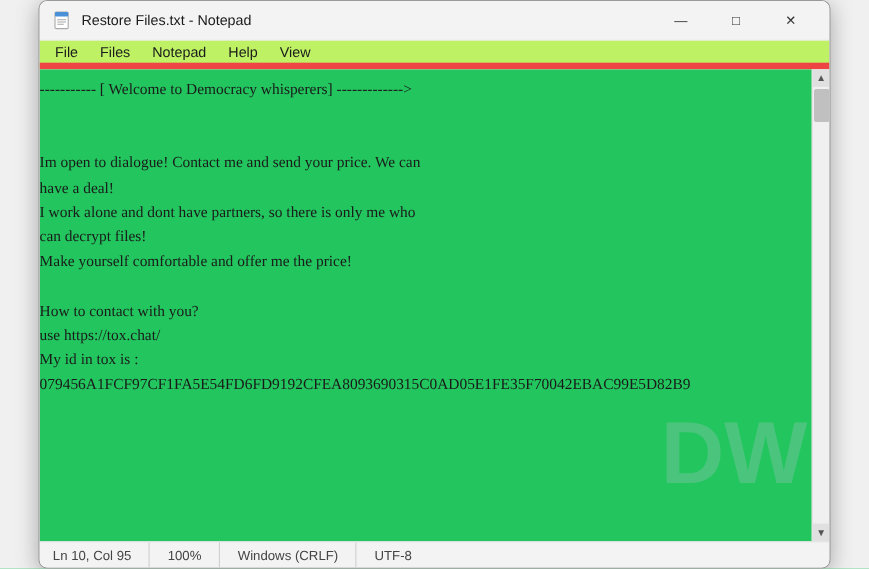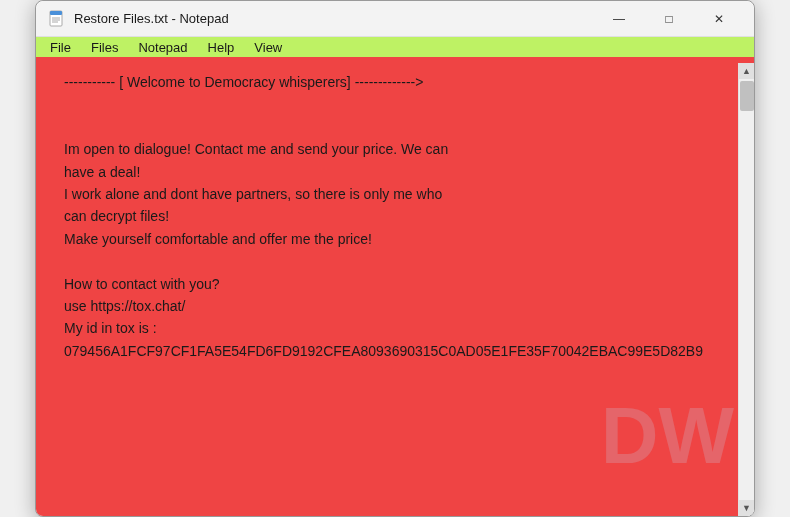--- a/index.html
+++ b/index.html
@@ -93,30 +93,30 @@
 
     .editor-area {
       flex: 1;
       display: flex;
       overflow: hidden;
       position: relative;
     }
 
     .text-content {
       flex: 1;
-      padding: 8px 28px;
-      font-family: Liberation Sans, sans-serif;
+      padding: 8px 0;
+      font-family: Liberation Serif, serif;
       font-size: 14px;
       line-height: 1.6;
       color: #1a1a1a;
       overflow-y: auto;
       overflow-x: hidden;
       white-space: pre-wrap;
       word-break: break-all;
-      background: #ef4444;
+      background: #22c55e;
     }
 
     .scrollbar-track {
       width: 16px;
       background: #f0f0f0;
       border-left: 1px solid #e0e0e0;
       display: flex;
       flex-direction: column;
       align-items: center;
     }
@@ -239,13 +239,19 @@
       </div>
       <div class="scrollbar-thumb"></div>
       <div style="flex:1"></div>
       <div class="scrollbar-arrow">
         <span>▼</span>
       </div>
     </div>
     <div class="watermark">DW</div>
   </div>
 
+  <div class="status-bar">
+    <div class="status-section">Ln 10, Col 95</div>
+    <div class="status-section">100%</div>
+    <div class="status-section">Windows (CRLF)</div>
+    <div class="status-section">UTF-8</div>
+  </div>
 </div>
 
 </body></html>

